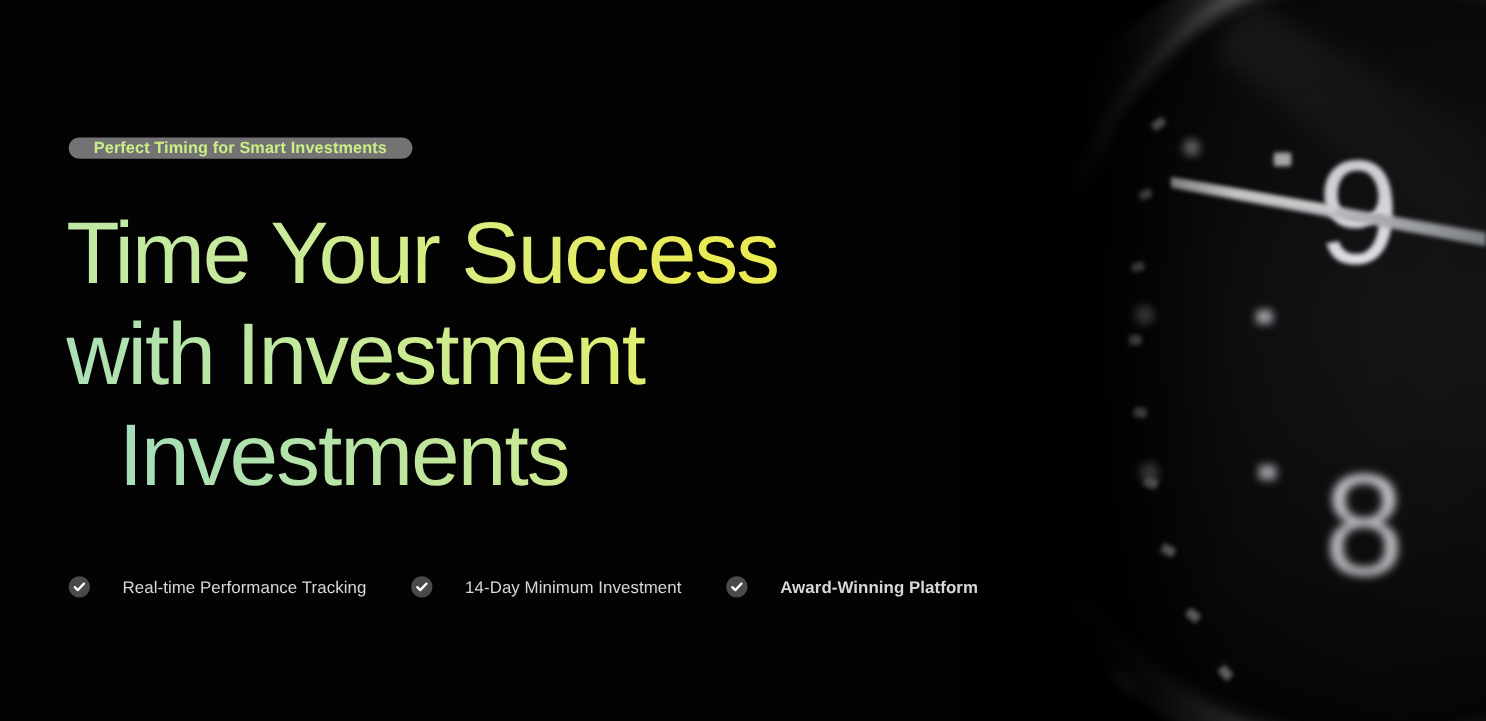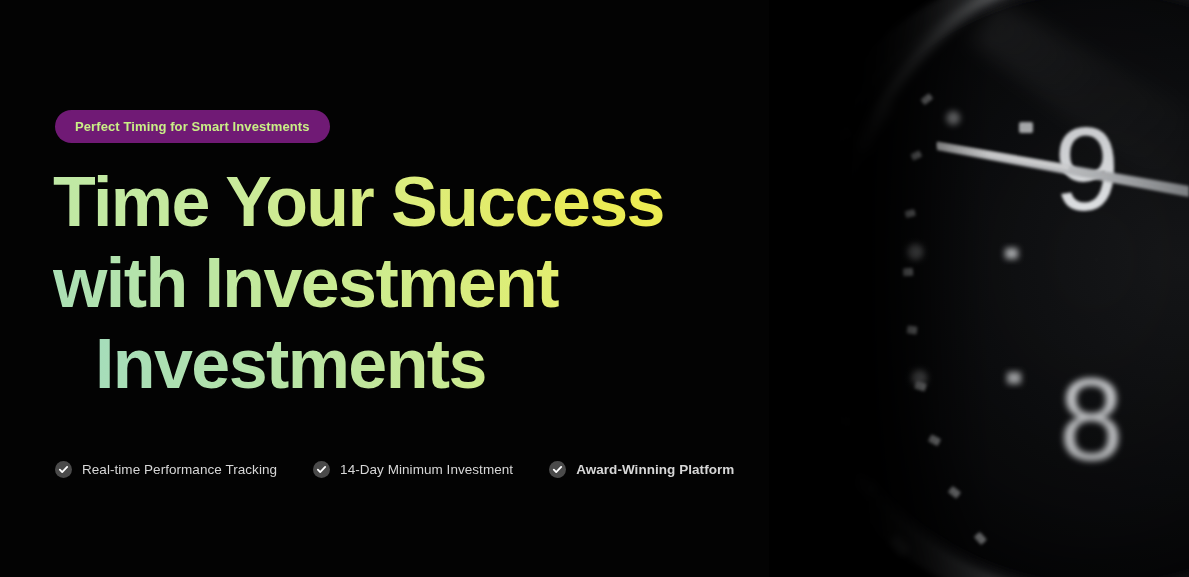--- a/index.html
+++ b/index.html
@@ -60,38 +60,37 @@
     top: 0;
     width: 760px;
     height: 100%;
     z-index: 5;
   }
 
   .badge {
     position: absolute;
     top: 110px; left: 0;
     display: inline-flex;
-    align-items: center;
-    height: 33px;
+    height: 17px;
     padding: 0 20px;
     border-radius: 999px;
-    background: #701a75;
+    background: #737373;
     font-size: 13px;
     font-weight: bold;
     letter-spacing: 0.1px;
     color: #c9ef86;
     white-space: nowrap;
   }
 
   .headline {
     position: absolute;
     top: 162px; left: -2px;
     font-size: 70px;
     line-height: 81px;
-    font-weight: bold;
+    font-weight: normal;
     letter-spacing: -1.6px;
     white-space: nowrap;
   }
   .headline .ln { display:block; }
 
   .ln1 {
     background: linear-gradient(100deg, #bfe8a5 0%, #c9eb9b 30%, #dced7d 58%, #e9eb57 86%, #ecec50 100%);
     -webkit-background-clip: text;
     background-clip: text;
     color: transparent;
@@ -117,20 +116,21 @@
     position: absolute;
     top: 461px; left: 0;
     display: flex;
     align-items: center;
   }
   .feature {
     display: flex;
     align-items: center;
     margin-right: 36px;
     white-space: nowrap;
+    gap: 16px;
   }
   .feature:last-child { margin-right: 0; font-weight: bold; }
 
   .check {
     width: 17px; height: 17px;
     border-radius: 50%;
     background: #4a4a4a;
     display: flex;
     align-items: center;
     justify-content: center;

